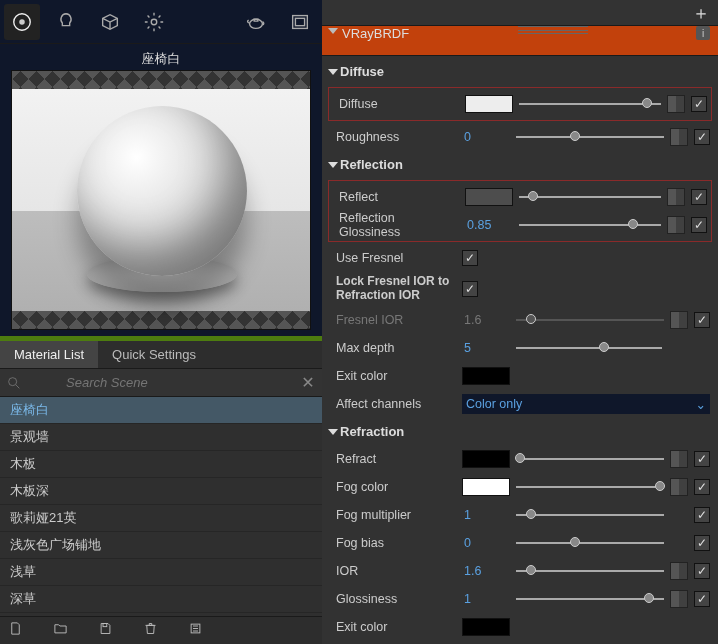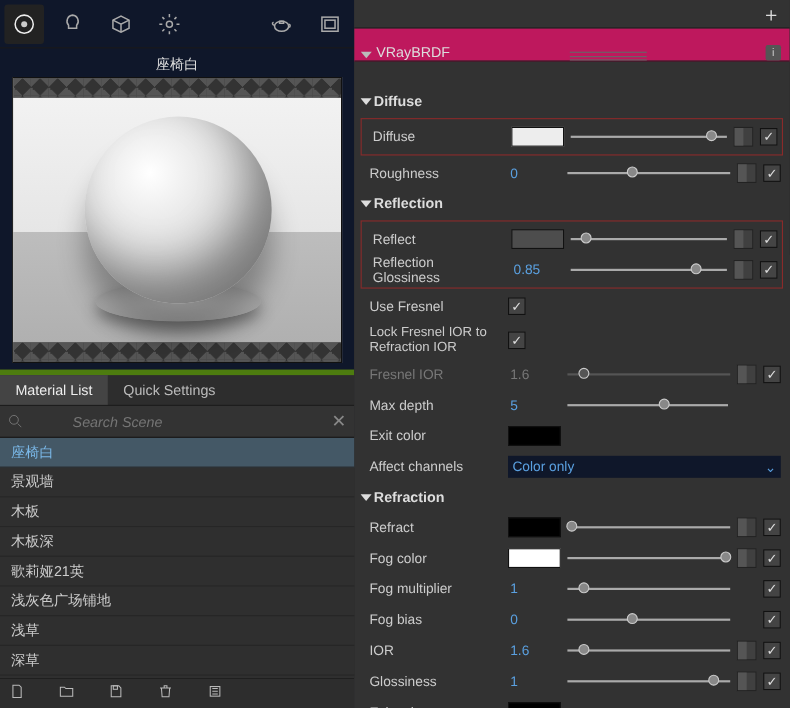--- a/index.html
+++ b/index.html
@@ -44,35 +44,35 @@
   .mat-list { flex:1; overflow:auto; background:#2f2f2f;}
   .mat-item { padding:4px 10px; font-size:13px; color:#ccc; cursor:pointer; border-bottom:1px solid #262626;}
   .mat-item.selected { background:#445866; color:#7ab8e8;}
 
   .bottom-bar { height:28px; display:flex; align-items:center; padding:0 8px; gap:30px; background:#2d2d2d; border-top:1px solid #1a1a1a;}
   .bottom-bar svg{ width:15px; height:15px; stroke:#bbb; fill:none; stroke-width:1.5;}
 
   
   .right-top { height:26px; display:flex; justify-content:flex-end; align-items:center; padding:0 8px; background:#333; border-bottom:1px solid #1a1a1a;}
   .plus { color:#ddd; font-size:18px; cursor:pointer;}
-  .brdf-header { display:flex; align-items:flex-end; height:30px; padding:0 8px; background:#be185d; border-bottom:1px solid #1a1a1a;}
+  .brdf-header { display:flex; align-items:flex-start; height:30px; padding:0 8px; background:#c2410c; border-bottom:1px solid #1a1a1a;}
   .tri { width:0;height:0;border-top:5px solid transparent;border-bottom:5px solid transparent;border-left:6px solid #bbb; margin-right:6px; transform:rotate(90deg);}
   .brdf-title { font-size:13px; color:#ddd; flex:0 0 auto;}
   .drag-handle { flex:1; display:flex; justify-content:center;}
   .drag-handle span{ display:block; width:70px; height:8px; border-top:1px solid #666; border-bottom:1px solid #666; position:relative;}
   .drag-handle span::before{ content:""; position:absolute; top:3px; left:0; right:0; height:1px; background:#666;}
   .info-i { width:14px;height:14px;border-radius:2px;background:#555;color:#ccc;font-size:10px;display:flex;align-items:center;justify-content:center;cursor:pointer;}
 
-  .props { flex:1; overflow:auto; padding:2px 6px 2px 6px;margin-top:20px;}
+  .props { flex:1; overflow:auto; padding:2px 6px 2px 6px;}
   .section-head { display:flex; align-items:center; padding:6px 2px; font-size:13px; font-weight:600; color:#ddd;}
   .section-head .tri{ transform:rotate(90deg); margin-right:4px; border-left-color:#ddd;}
 
   .row { display:flex; align-items:center; height:28px; gap:6px; padding:0 2px;}
   .label { flex: 0 0 126px; font-size:12.5px; color:#ccc; padding-left:6px;}
-  .label.multiline { line-height:1.15; font-size:12px;}
+  .label.multiline { line-height:1.15; font-size:12px;font-weight:bold;}
   .label.dim { color:#777;}
   .swatch { width:48px; height:18px; border:1px solid #111; cursor:pointer;}
   .valbox { width:48px; height:18px; background:transparent; font-size:12.5px; display:flex; align-items:center; color:#5aa0e0; padding-left:2px; }
   .slider-wrap { flex:1; position:relative; height:18px; display:flex; align-items:center;}
   .slider-track { position:absolute; left:0; right:0; height:2px; background:#aaa; }
   .slider-thumb { position:absolute; width:10px; height:10px; background:#888; border:1px solid #ccc; border-radius:50%; top:3px; transform:translateX(-50%);}
   .map-btn { width:18px; height:18px; background:#404040; border:1px solid #222; cursor:pointer; display:flex;}
   .map-btn::before{content:"";width:50%;background:#555;}
   .chk { width:16px;height:16px; background:#444;border:1px solid #111;display:flex;align-items:center;justify-content:center;cursor:pointer;}
   .chk.on::after{ content:"✓"; font-size:12px; color:#ddd;}

